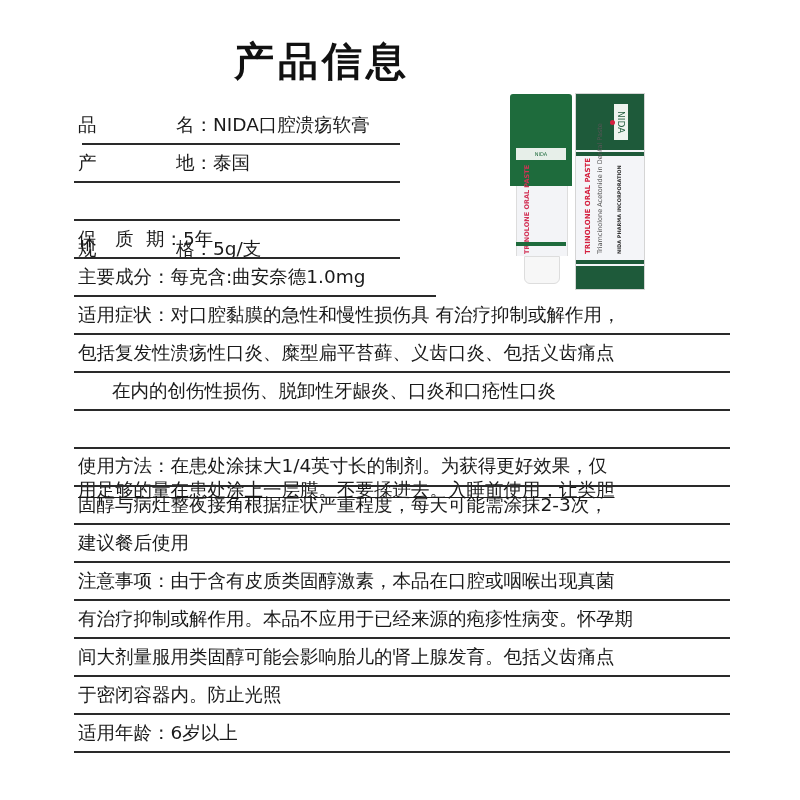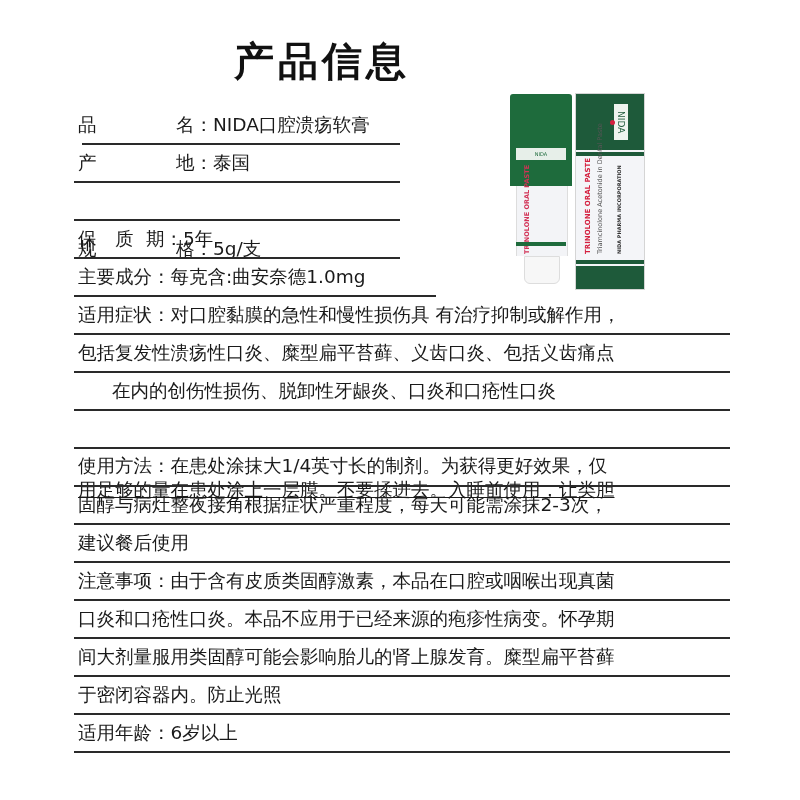--- a/index.html
+++ b/index.html
@@ -90,23 +90,23 @@
 <div class="rule" style="top:485px; left:74px; width:656px;"></div>
 <div class="row" style="top:486px;">固醇与病灶整夜接角根据症状严重程度，每天可能需涂抹2-3次，</div>
 <div class="rule" style="top:523px; left:74px; width:656px;"></div>
 <div class="row" style="top:524px;">建议餐后使用</div>
 <div class="rule" style="top:561px; left:74px; width:656px;"></div>
 
 <div class="row" style="top:562px;">
   <span>注意事项：</span><span>由于含有皮质类固醇激素，本品在口腔或咽喉出现真菌</span>
 </div>
 <div class="rule" style="top:599px; left:74px; width:656px;"></div>
-<div class="row" style="top:600px;">口炎和口疮性口炎。本品不应用于已经来源的疱疹性病变。怀孕期</div>
+<div class="row" style="top:600px;">有治疗抑制或解作用。本品不应用于已经来源的疱疹性病变。怀孕期</div>
 <div class="rule" style="top:637px; left:74px; width:656px;"></div>
-<div class="row" style="top:638px;">间大剂量服用类固醇可能会影响胎儿的肾上腺发育。糜型扁平苔藓</div>
+<div class="row" style="top:638px;">间大剂量服用类固醇可能会影响胎儿的肾上腺发育。包括义齿痛点</div>
 <div class="rule" style="top:675px; left:74px; width:656px;"></div>
 <div class="row" style="top:676px;">于密闭容器内。防止光照</div>
 <div class="rule" style="top:713px; left:74px; width:656px;"></div>
 
 <div class="row" style="top:714px;">
   <span>适用年龄：</span><span>6岁以上</span>
 </div>
 <div class="rule" style="top:751px; left:74px; width:656px;"></div>
 
 <div class="product">

